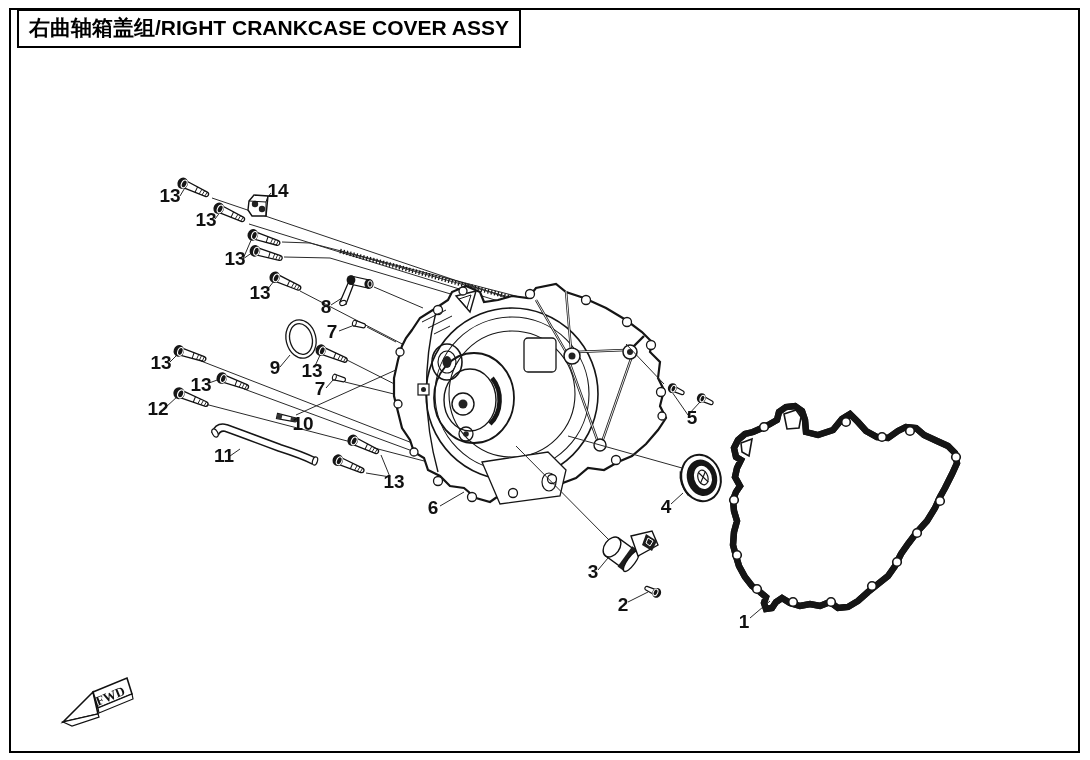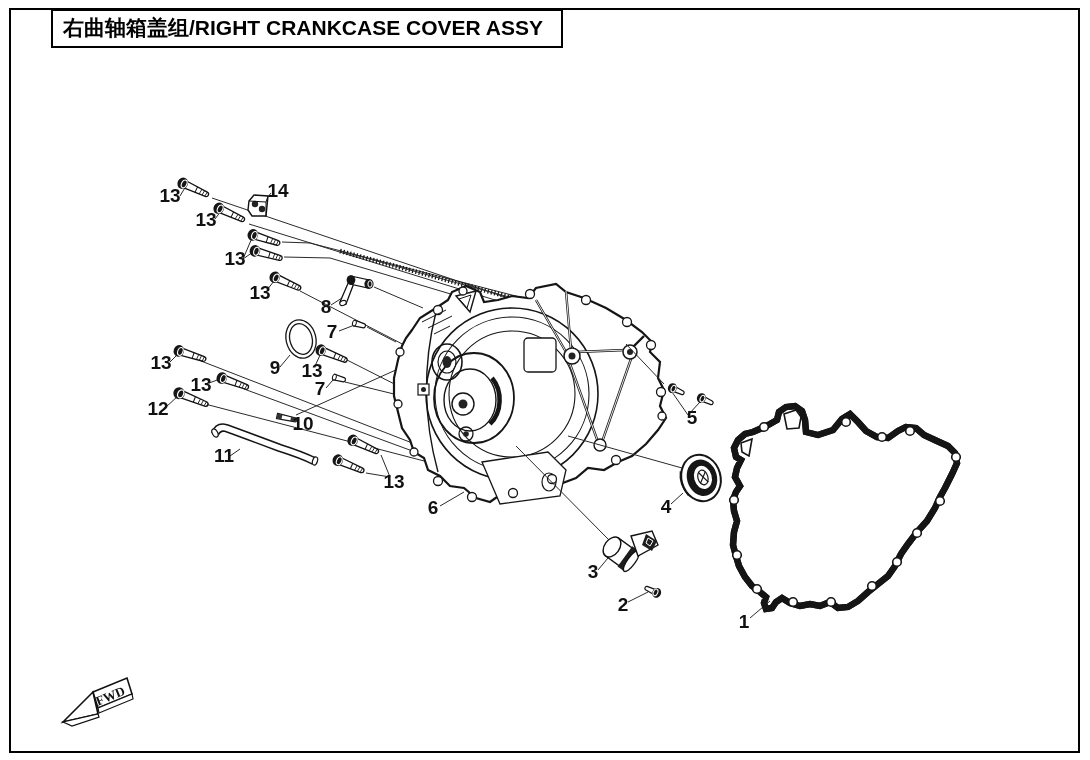--- a/index.html
+++ b/index.html
@@ -1,20 +1,20 @@
 <!DOCTYPE html>
 <html><head>
 <meta charset="utf-8">
 <style>
   html,body{margin:0;padding:0;background:#fff;}
   body{width:1090px;height:760px;position:relative;font-family:"Liberation Sans",sans-serif;overflow:hidden;}
   .page-border{position:absolute;left:9px;top:8px;width:1067px;height:741px;border:2px solid #000;}
   .title-box{position:absolute;left:17px;top:9px;border:2px solid #000;background:#fff;
-             padding:3px 18px 4px 10px;font-size:21px;font-weight:bold;color:#000;
-             letter-spacing:0px;white-space:nowrap;z-index:5;margin-left:34px;}
+             padding:3px 10px 4px 10px;font-size:21px;font-weight:bold;color:#000;
+             letter-spacing:0px;white-space:nowrap;z-index:5;}
   svg.diagram{position:absolute;left:0;top:0;z-index:2;}
   text.callout{font:bold 19px "Liberation Sans",sans-serif;fill:#111;}
   .ln{stroke:#2a2a2a;stroke-width:1;fill:none;}
 </style>
 </head>
 <body>
 
 <div class="page-border"></div>
 <div class="title-box">右曲轴箱盖组/RIGHT CRANKCASE COVER ASSY</div>
 

